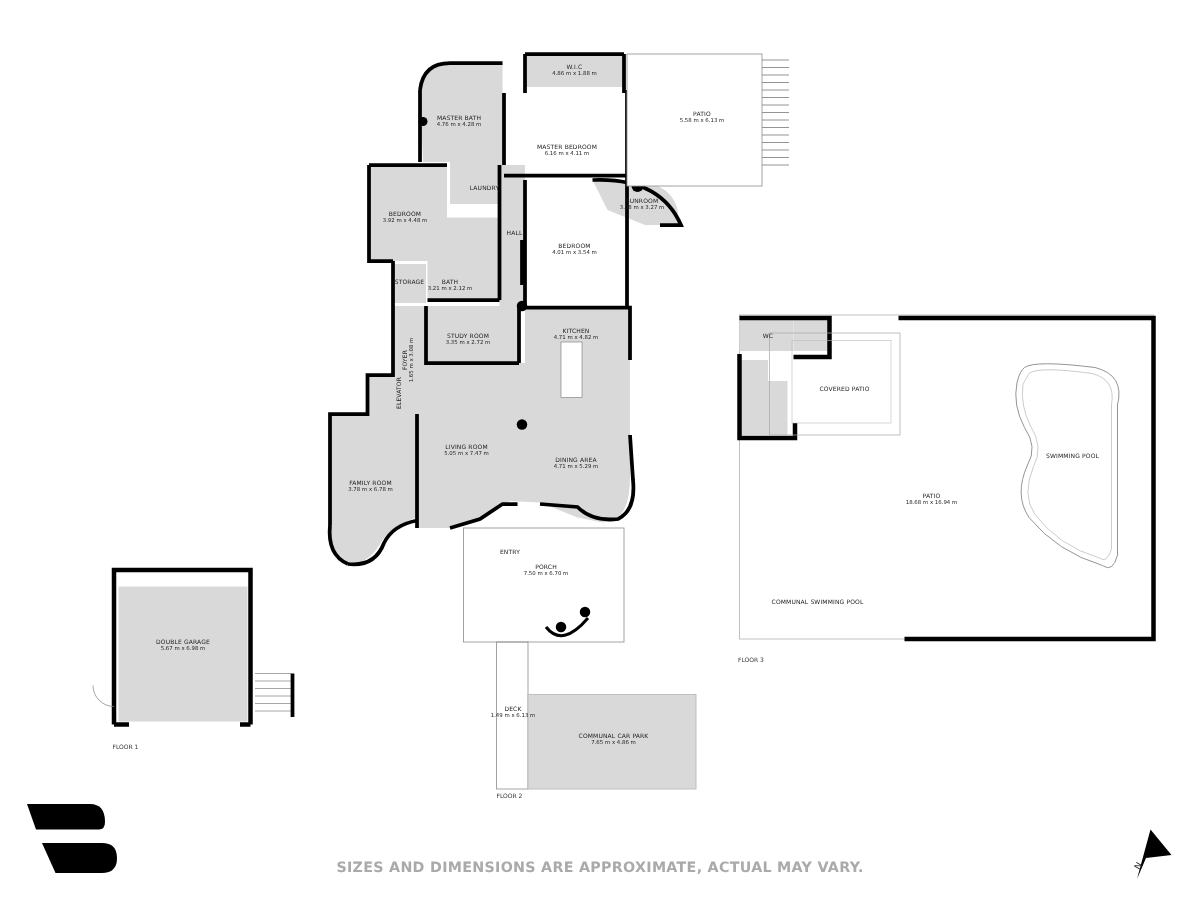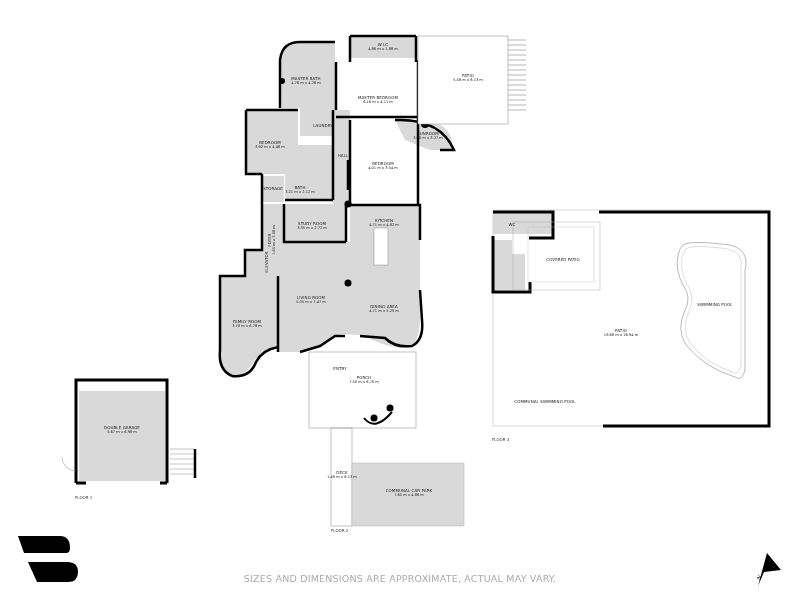--- a/index.html
+++ b/index.html
@@ -2,21 +2,21 @@
 <html><head>
 <meta charset="utf-8">
 <style>
   html,body{margin:0;padding:0;background:#fff;}
   body{width:800px;height:600px;position:relative;overflow:hidden;font-family:"DejaVu Sans",sans-serif;}
   svg{position:absolute;left:0;top:0;}
   .lbl{position:absolute;transform:translate(-50%,-50%);text-align:center;color:#222;font-size:4px;line-height:5px;white-space:nowrap;}
   .lbl .n{display:block;font-size:4px;letter-spacing:0.1px;}
   .lbl .d{display:block;font-size:3.6px;}
   .floor{position:absolute;font-size:4px;color:#333;}
-  .disclaimer{position:absolute;left:0;width:800px;top:573px;text-align:center;font-size:9.5px;color:#aaa;letter-spacing:0.2px;}
+  .disclaimer{position:absolute;left:0;width:800px;top:573px;text-align:center;font-size:9.5px;color:#aaa;letter-spacing:0.2px;font-weight:bold;}
   .north{position:absolute;left:757px;top:574px;font-size:6px;color:#222;transform:rotate(-60deg);}
 </style>
 </head>
 <body>
 
 <svg width="800" height="600" viewBox="0 0 800 600">
 
   <g fill="#d9d9d9" stroke="none">
 
     <path d="M280 60 Q282 42 300 42 L335 42 L335 108 L282 108 Z"></path>

